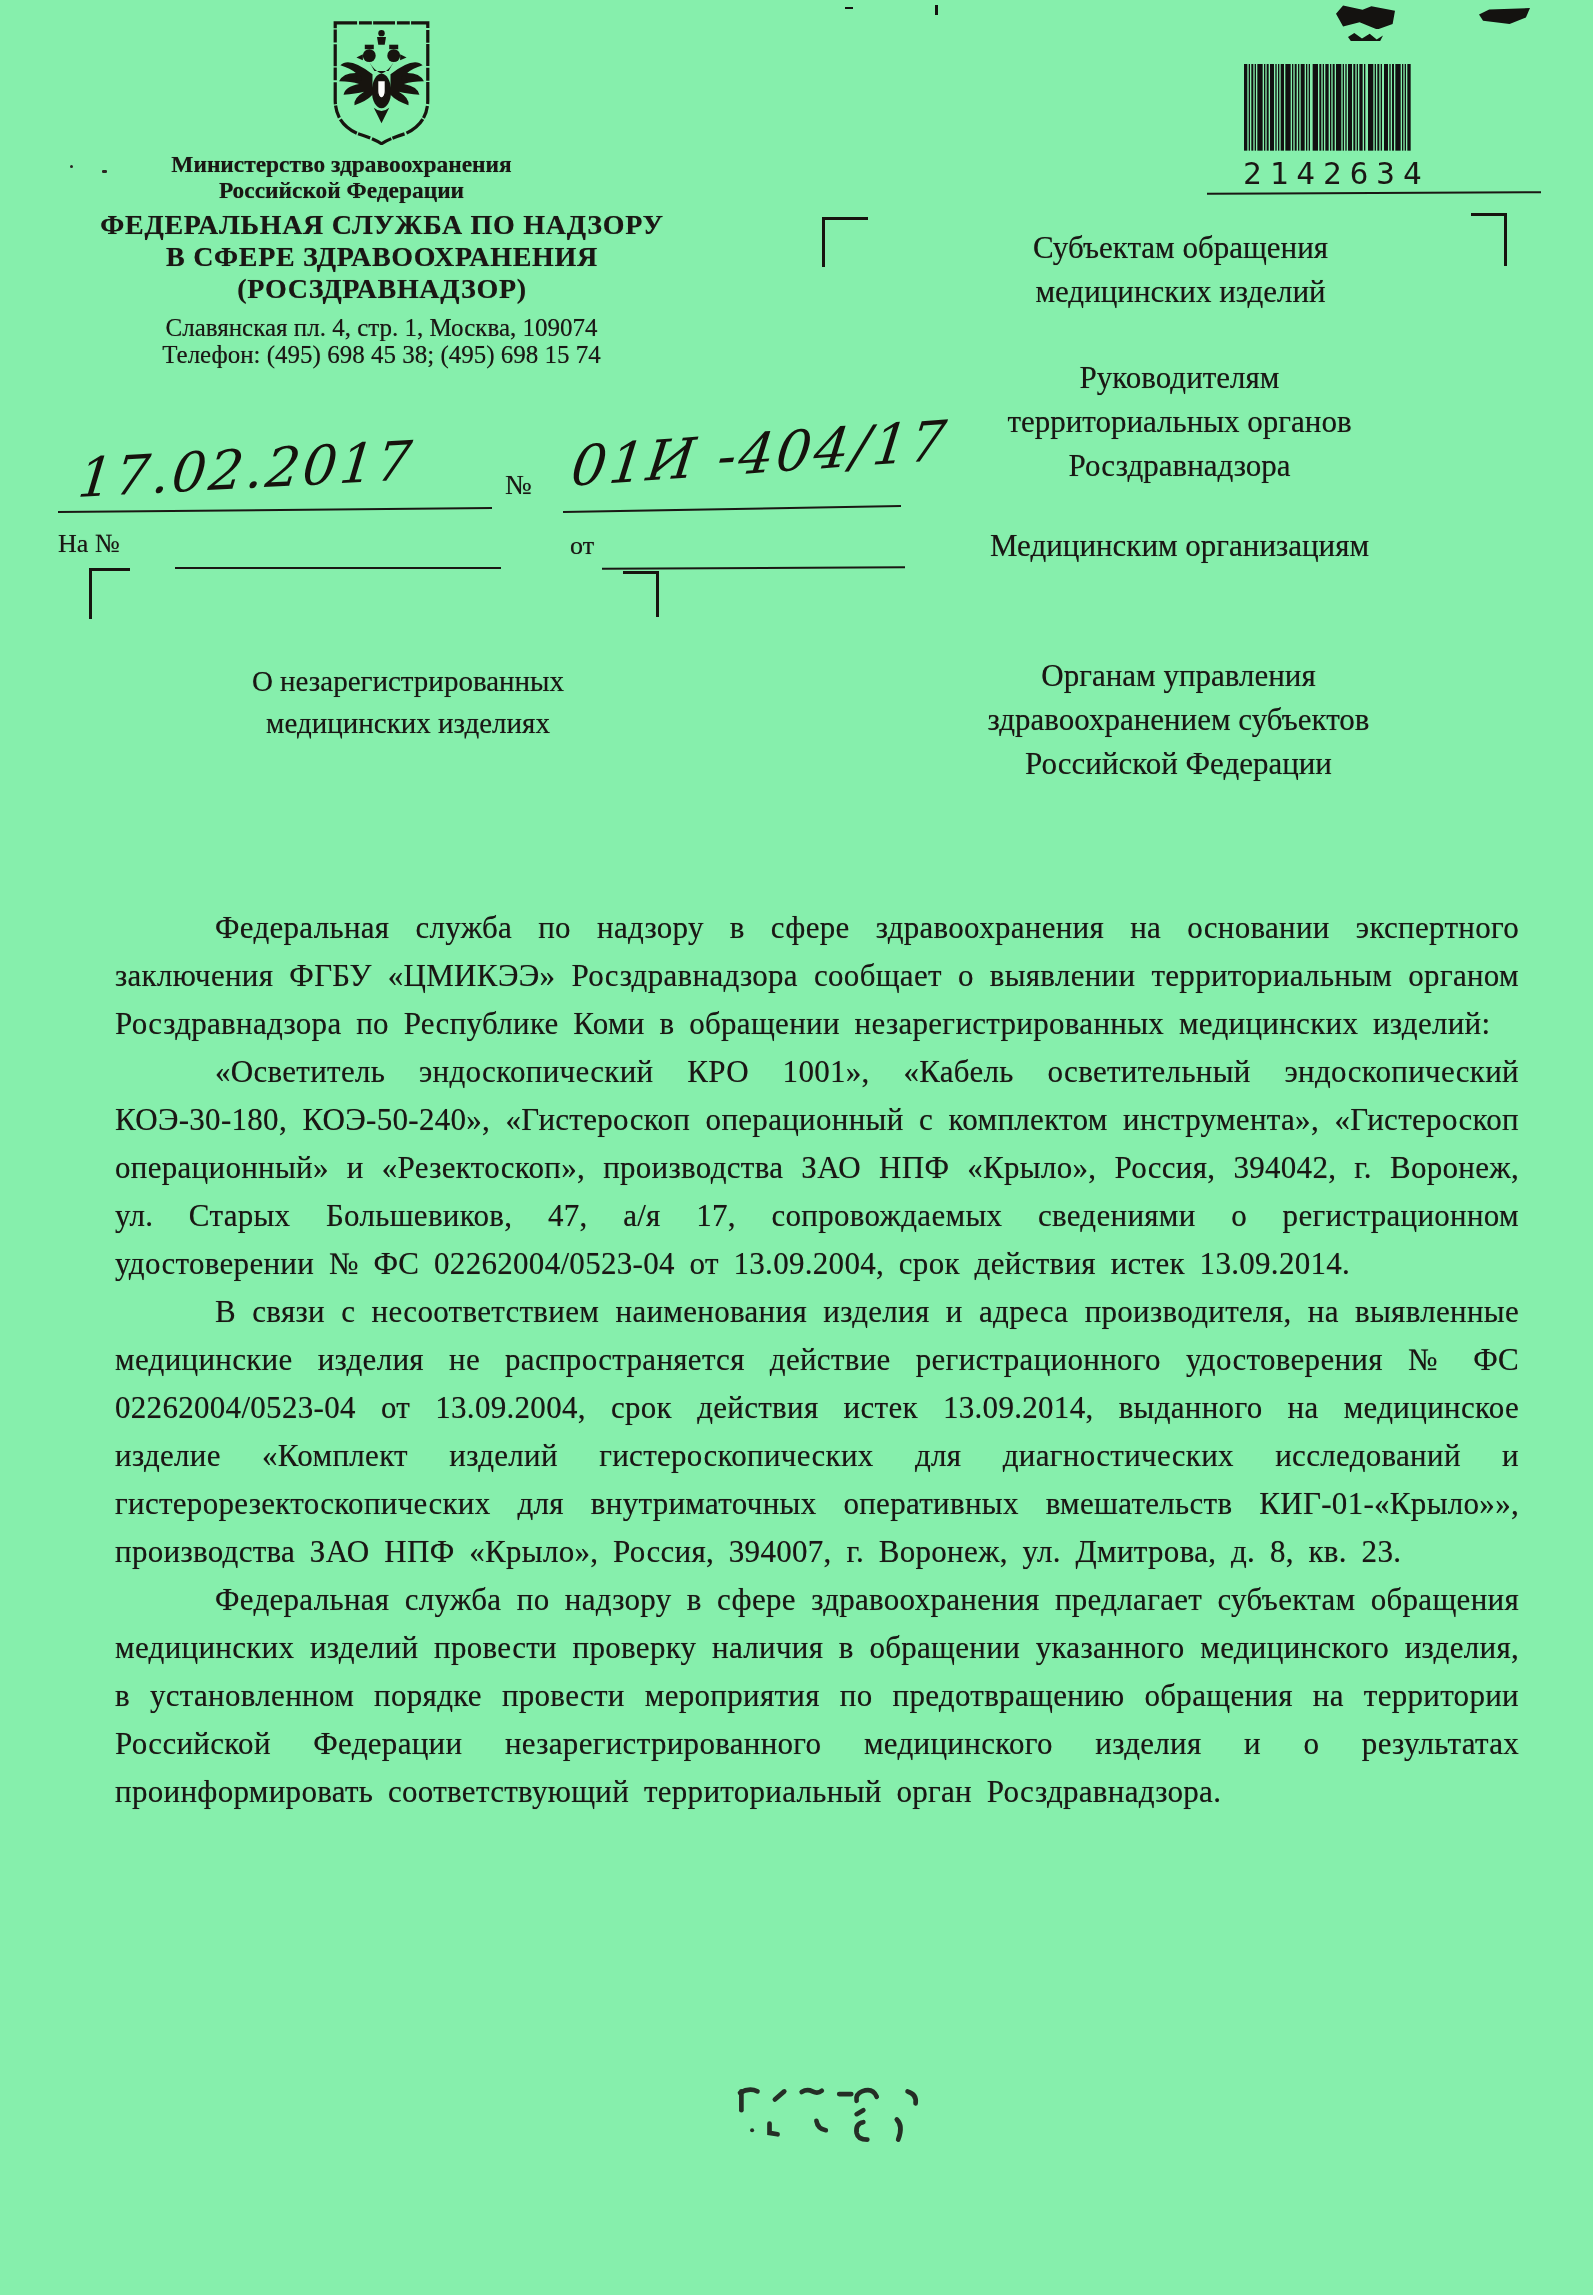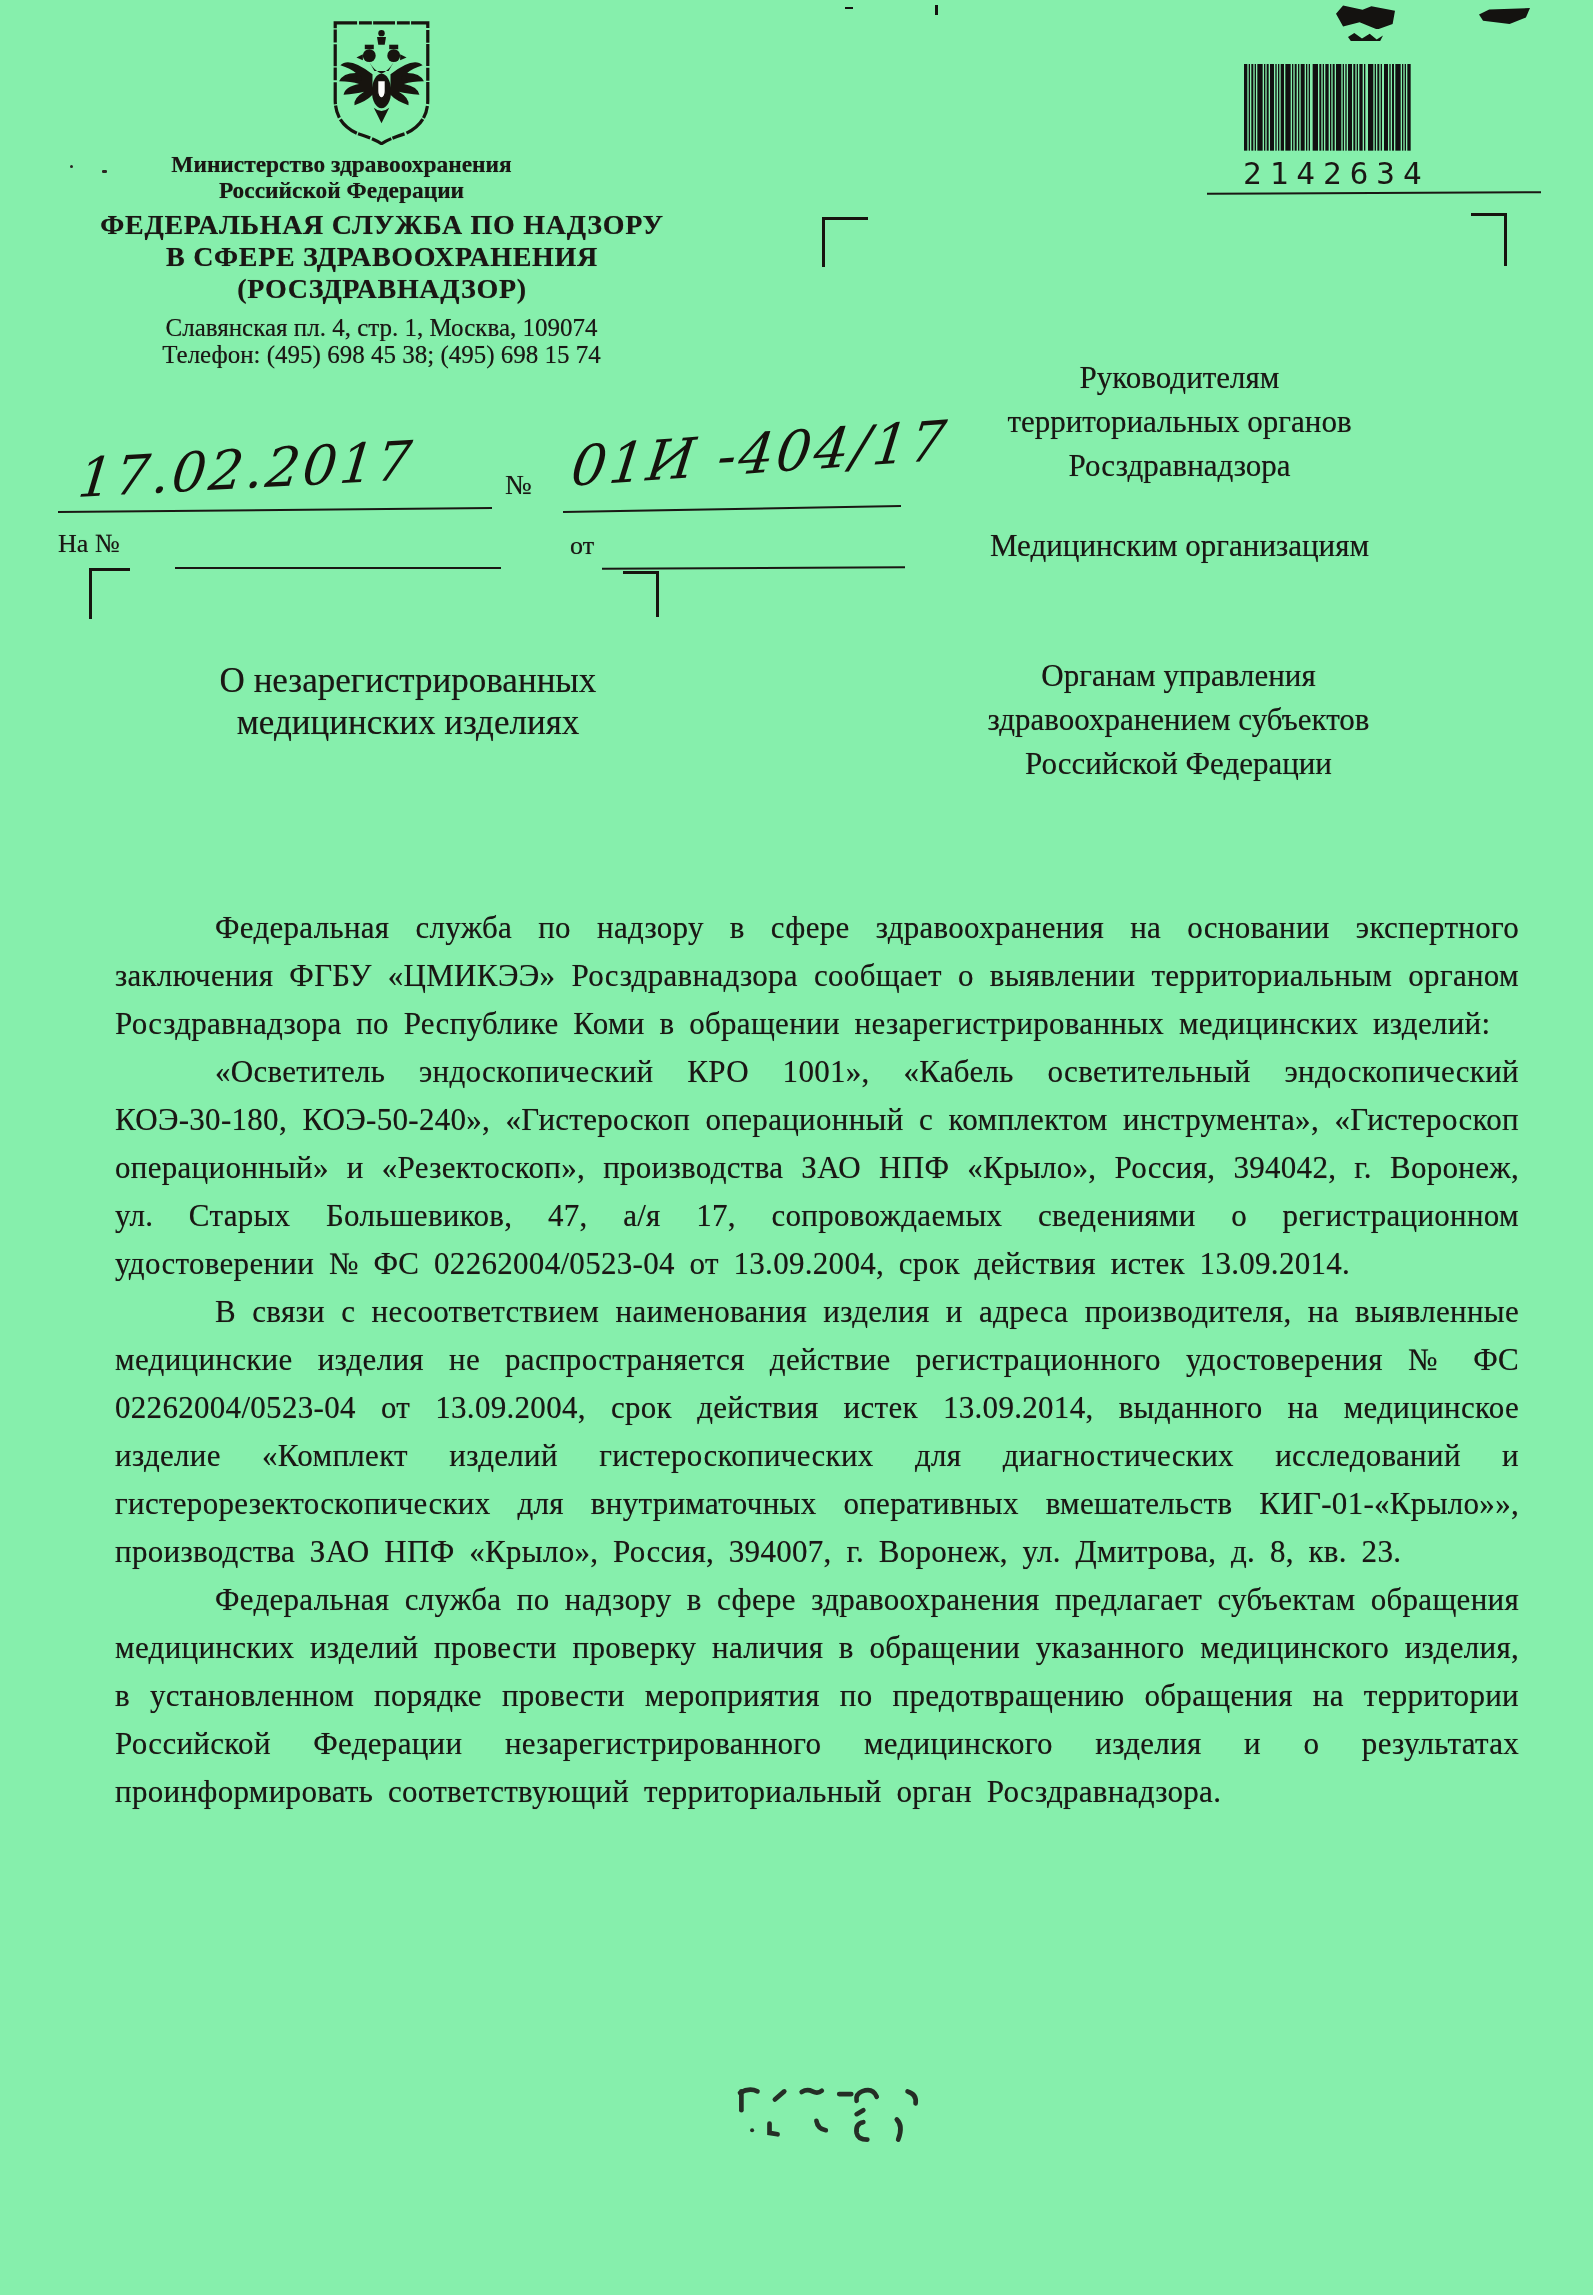--- a/index.html
+++ b/index.html
@@ -33,21 +33,21 @@
   .rule{position:absolute;height:2px;background:#1a1714;}
   
   .corner{position:absolute;border:0 solid #17140f;}
   
   .recipient{font-size:31px;line-height:44px;text-align:center;}
   #recipient-0{left:973px;top:226px;width:415px;}
   #recipient-1{left:962px;top:356px;width:435px;}
   #recipient-2{left:935px;top:524px;width:489px;}
   #recipient-3{left:951px;top:618px;width:455px;margin-top:36px;}
   
-  #subject{left:214px;top:660px;width:388px;font-size:35px;line-height:42px;text-align:center;}
+  #subject{left:214px;top:660px;width:388px;font-size:29px;line-height:42px;text-align:center;}
   
   #body-text{left:115px;top:904px;width:1404px;font-size:31px;line-height:48px;text-align:justify;}
   #body-text p{margin:0;text-indent:100px;word-spacing:6.7px;letter-spacing:0.3px;}
   
   #barcode-number{left:1243px;top:155px;width:170px;text-align:center;
     font-family:"DejaVu Sans Mono",monospace;font-size:31px;letter-spacing:8px;}
   .smudge{position:absolute;background:#141210;}
   .speck{position:absolute;background:#2a2622;border-radius:50%;}
 </style>
 </head>
@@ -163,20 +163,21 @@
        clip-path:polygon(0 35%,12% 0,45% 18%,60% 4%,100% 22%,96% 78%,70% 100%,40% 70%,12% 88%);"></div>
   <div class="smudge" style="left:1348px;top:33px;width:35px;height:8px;
        clip-path:polygon(0 50%,18% 0,40% 70%,62% 10%,82% 80%,100% 30%,92% 100%,8% 100%);"></div>
   <div class="smudge" style="left:1479px;top:8px;width:51px;height:16px;
        clip-path:polygon(0 40%,20% 10%,100% 0,92% 60%,60% 100%,8% 80%);"></div>
   <div class="smudge" style="left:845px;top:6.7px;width:8px;height:2.7px;"></div>
   <div class="smudge" style="left:935px;top:5.4px;width:2.7px;height:9.4px;"></div>
   <div class="speck" style="left:70px;top:165px;width:3.3px;height:3.3px;"></div>
   <div class="speck" style="left:102px;top:170px;width:4.7px;height:2.7px;border-radius:1.3px;"></div>
 
+  <div id="recipient-0" class="abs recipient soft">Субъектам обращения медицинских изделий</div>
   <div id="recipient-1" class="abs recipient soft">Руководителям территориальных органов Росздравнадзора</div>
   <div id="recipient-2" class="abs recipient soft">Медицинским организациям</div>
   <div id="recipient-3" class="abs recipient soft">Органам управления здравоохранением субъектов Российской Федерации</div>
 
   <div id="subject" class="abs soft">О незарегистрированных медицинских изделиях</div>
 
   <div id="body-text" class="abs soft">
     <p>Федеральная служба по надзору в сфере здравоохранения на основании экспертного заключения ФГБУ «ЦМИКЭЭ» Росздравнадзора сообщает о выявлении территориальным органом Росздравнадзора по Республике Коми в обращении незарегистрированных медицинских изделий:</p>
     <p>«Осветитель эндоскопический КРО 1001», «Кабель осветительный эндоскопический КОЭ-30-180, КОЭ-50-240», «Гистероскоп операционный с комплектом инструмента», «Гистероскоп операционный» и «Резектоскоп», производства ЗАО НПФ «Крыло», Россия, 394042, г. Воронеж, ул. Старых Большевиков, 47, а/я 17, сопровождаемых сведениями о регистрационном удостоверении № ФС 02262004/0523-04 от 13.09.2004, срок действия истек 13.09.2014.</p>
     <p>В связи с несоответствием наименования изделия и адреса производителя, на выявленные медицинские изделия не распространяется действие регистрационного удостоверения № ФС 02262004/0523-04 от 13.09.2004, срок действия истек 13.09.2014, выданного на медицинское изделие «Комплект изделий гистероскопических для диагностических исследований и гистерорезектоскопических для внутриматочных оперативных вмешательств КИГ-01-«Крыло»», производства ЗАО НПФ «Крыло», Россия, 394007, г. Воронеж, ул. Дмитрова, д. 8, кв. 23.</p>

